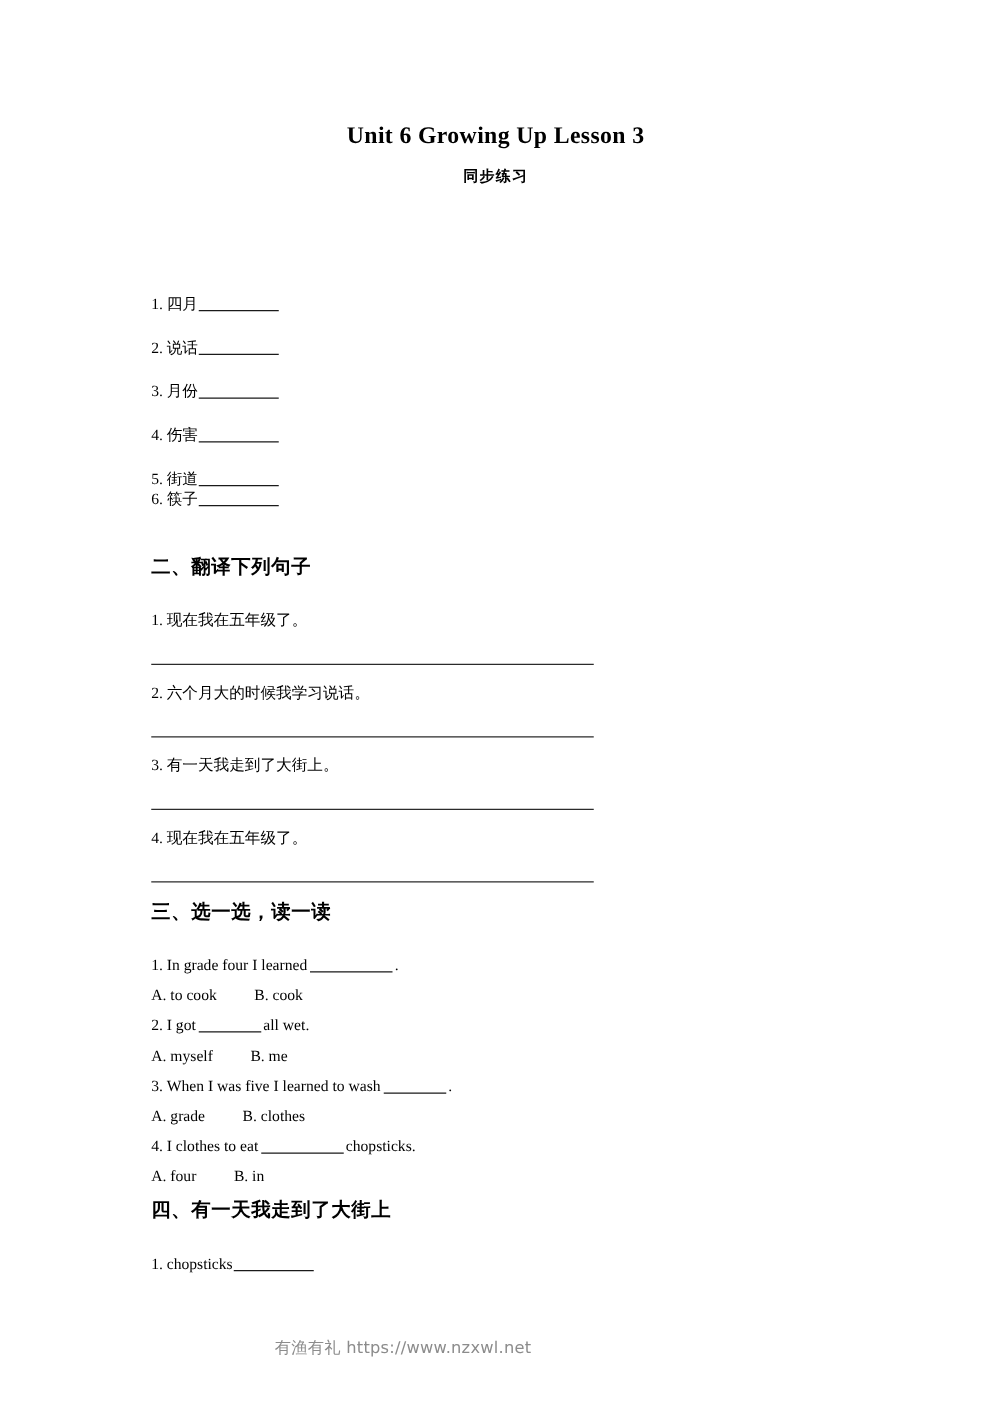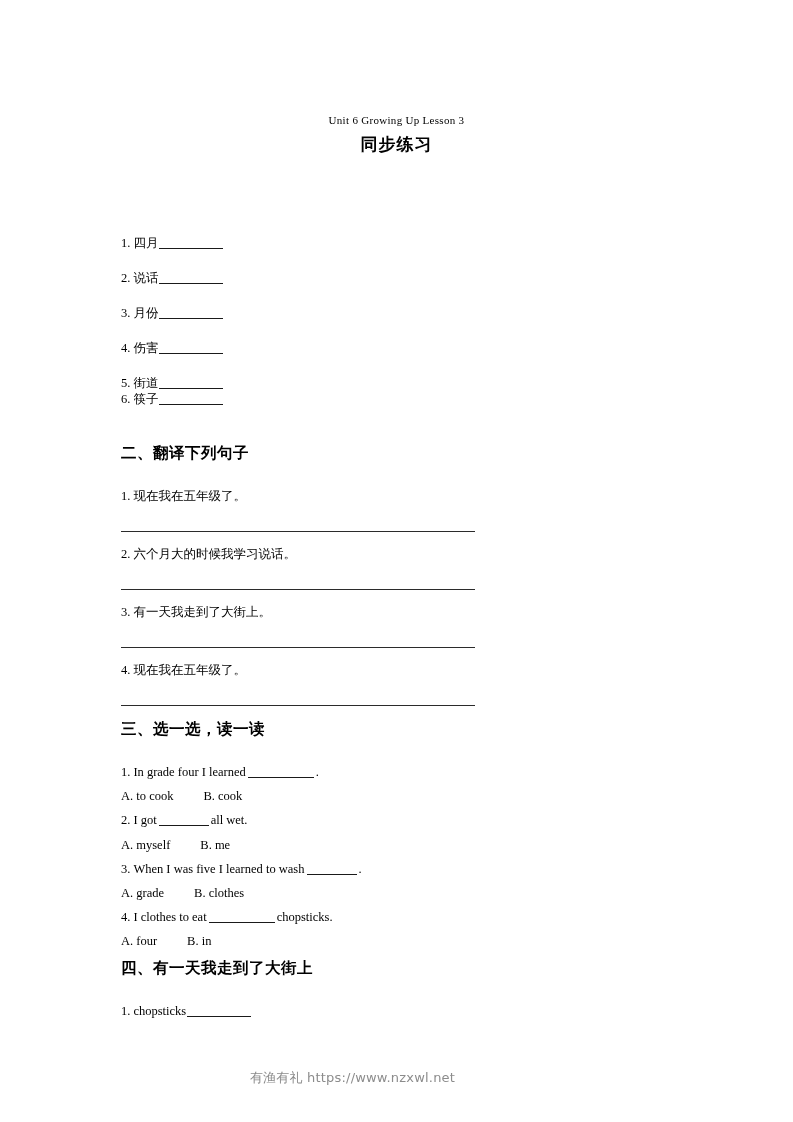--- a/index.html
+++ b/index.html
@@ -22,33 +22,32 @@
     height: 1122px;
   }
 
   
   .doc-title {
     position: absolute;
     left: 0; top: 98px;
     width: 793px;
     text-align: center;
     font-family: "Liberation Serif", "DejaVu Serif", serif;
-    font-weight: normal;
-    font-size: 11px;
+    font-weight: bold;
+    font-size: 19px;
     letter-spacing: 0.3px;
-    margin-top: 16px;
   }
   .doc-subtitle {
     position: absolute;
     left: 0; top: 133px;
     width: 793px;
     text-align: center;
     font-family: "DejaVu Sans", "Liberation Sans", sans-serif;
     font-weight: bold;
-    font-size: 17px;
+    font-size: 12px;
     letter-spacing: 1px;
   }
 
   
   .sec-head {
     position: absolute;
     left: 121px;
     font-family: "DejaVu Sans", "Liberation Sans", sans-serif;
     font-weight: bold;
     font-size: 15.5px;
@@ -102,21 +101,20 @@
   .footer {
     position: absolute;
     left: 0;
     top: 1069px;
     width: 645px;
     text-align: center;
     color: #8c8c8c;
     font-family: "DejaVu Sans", "Liberation Sans", sans-serif;
     font-size: 13px;
     letter-spacing: 0.2px;
-    padding-left: 30px;
   }
 </style>
 </head>
 <body>
 
 <div class="page">
 
   <div class="doc-title">Unit 6 Growing Up Lesson 3</div>
   <div class="doc-subtitle">同步练习</div>
 

